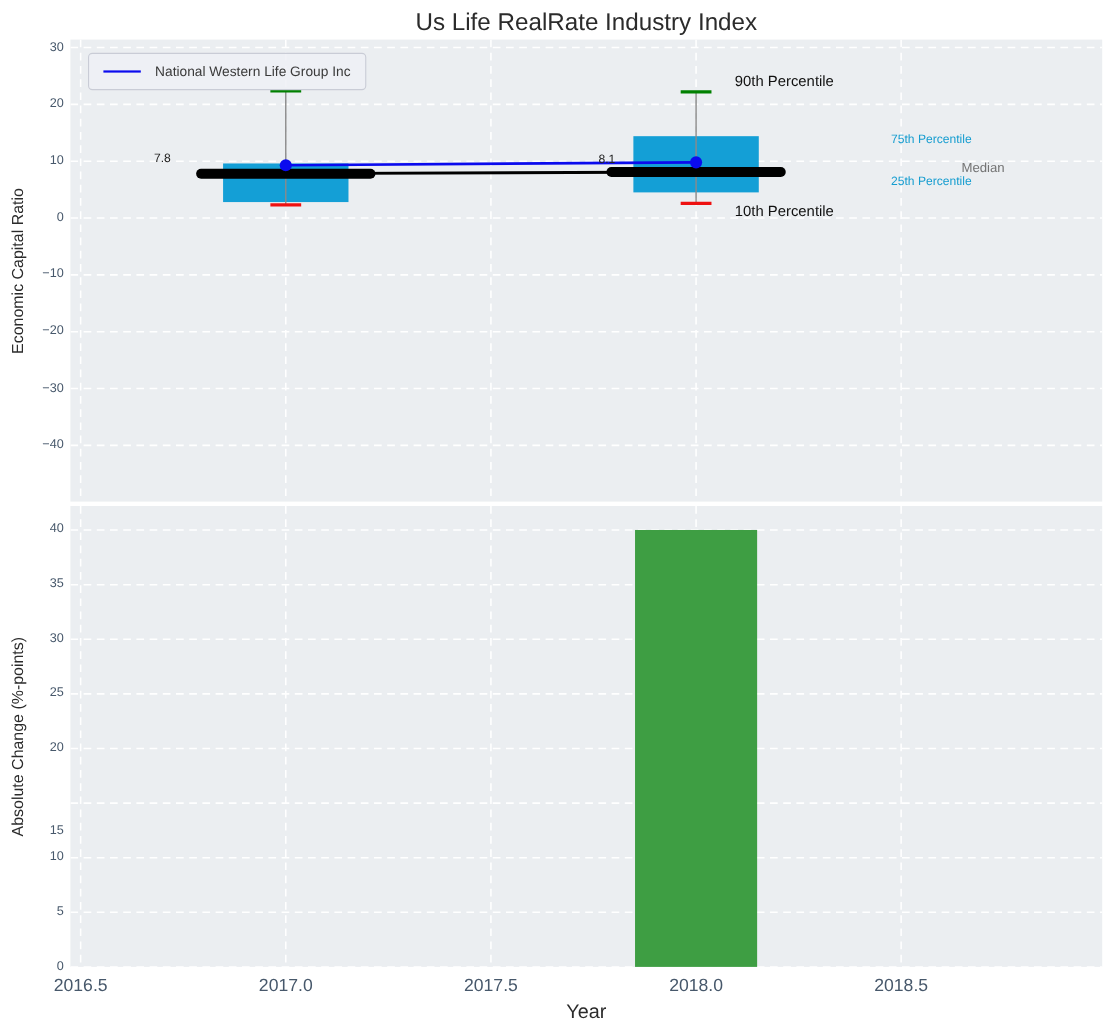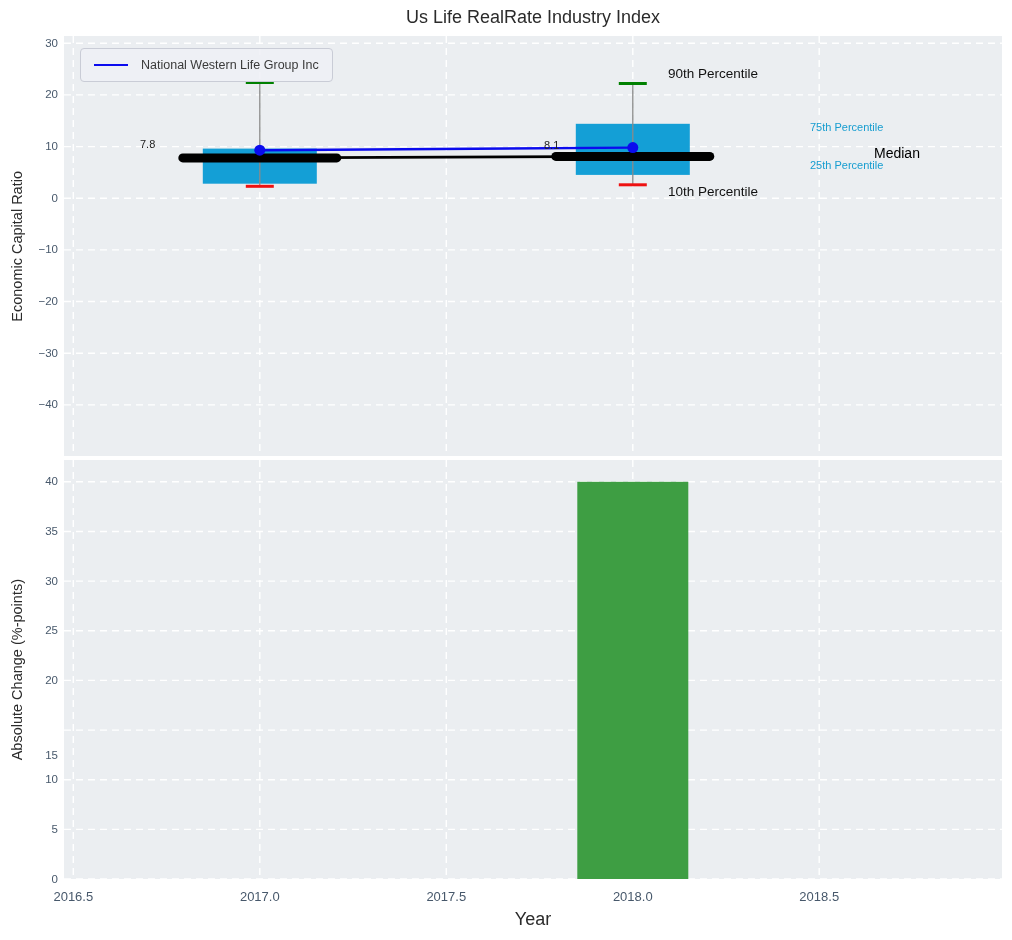--- a/index.html
+++ b/index.html
@@ -2,21 +2,21 @@
 <html><head>
 <meta charset="utf-8">
 <style>
   html,body{margin:0;padding:0;background:#ffffff;}
   .figure{
     position:relative;width:1012px;height:940px;background:#ffffff;
     font-family:"Liberation Sans","DejaVu Sans",sans-serif;overflow:hidden;
   }
   .title{
     position:absolute;left:64px;top:7px;width:938px;text-align:center;
-    font-size:18px;color:#2b2b2b;
+    font-size:22px;color:#2b2b2b;
   }
   .plot{position:absolute;background:#ebeef1;}
   .plot svg{position:absolute;left:0;top:0;}
   .ylab-wrap{
     position:absolute;left:4px;width:26px;display:flex;
     align-items:center;justify-content:center;
   }
   .ylab{
     writing-mode:vertical-rl;transform:rotate(180deg);
     font-size:14.5px;color:#2b2b2b;white-space:nowrap;
@@ -24,32 +24,32 @@
   .xlab{
     position:absolute;left:64px;top:909px;width:938px;text-align:center;
     font-size:18px;color:#2b2b2b;
   }
   .ytick{
     position:absolute;left:0;width:58px;text-align:right;
     font-size:11.5px;color:#47586b;line-height:15px;
   }
   .xtick{
     position:absolute;width:70px;text-align:center;top:889px;
-    font-size:13px;color:#47586b;line-height:15px;
+    font-size:16px;color:#47586b;line-height:15px;
   }
   .legend{
     position:absolute;left:80px;top:48px;height:24px;
     display:flex;align-items:center;padding:4px 13px;
     background:rgba(238,240,246,0.85);border:1px solid #c9ccd6;border-radius:4px;
   }
   .legend-line{display:inline-block;width:34px;height:0;border-top:2.5px solid #0b0bee;margin-right:13px;}
   .legend-text{font-size:12.5px;color:#3a3a3a;white-space:nowrap;}
   .annot{position:absolute;white-space:nowrap;}
   .annot-big{font-size:13.5px;color:#111111;}
-  .annot-median{font-size:14px;color:#000000;}
+  .annot-median{font-size:12px;color:#737373;}
   .annot-cyan{font-size:11px;color:#169dd0;}
   .val-label{position:absolute;font-size:11px;color:#222222;white-space:nowrap;}
 </style>
 </head>
 <body>
 
 <div class="figure">
 
   <div class="title">Us Life RealRate Industry Index</div>
 

